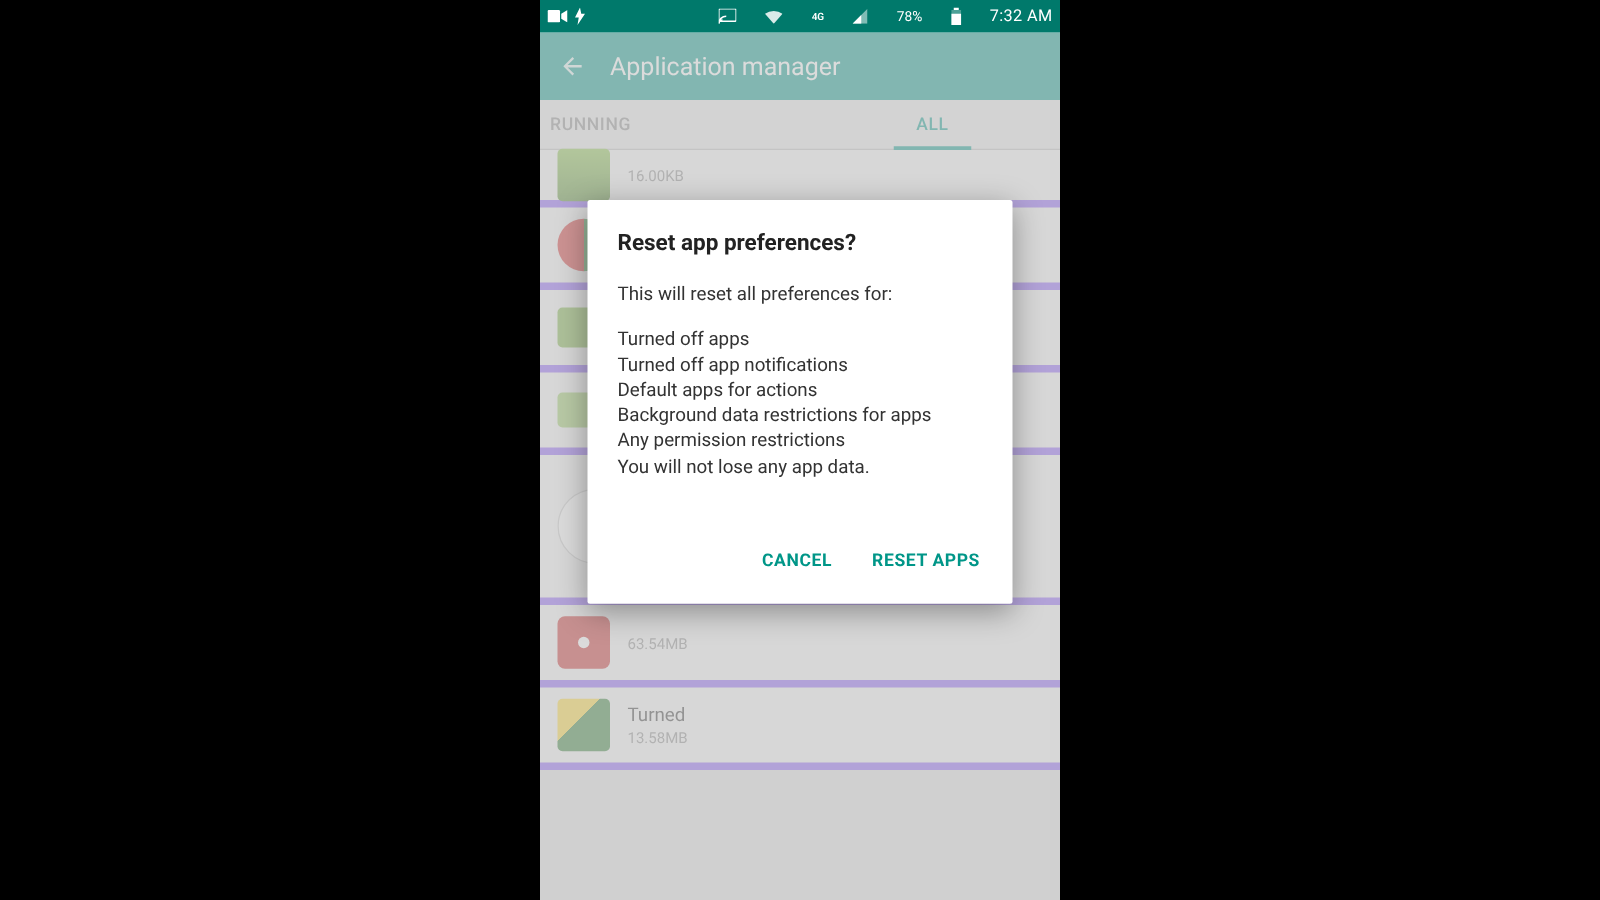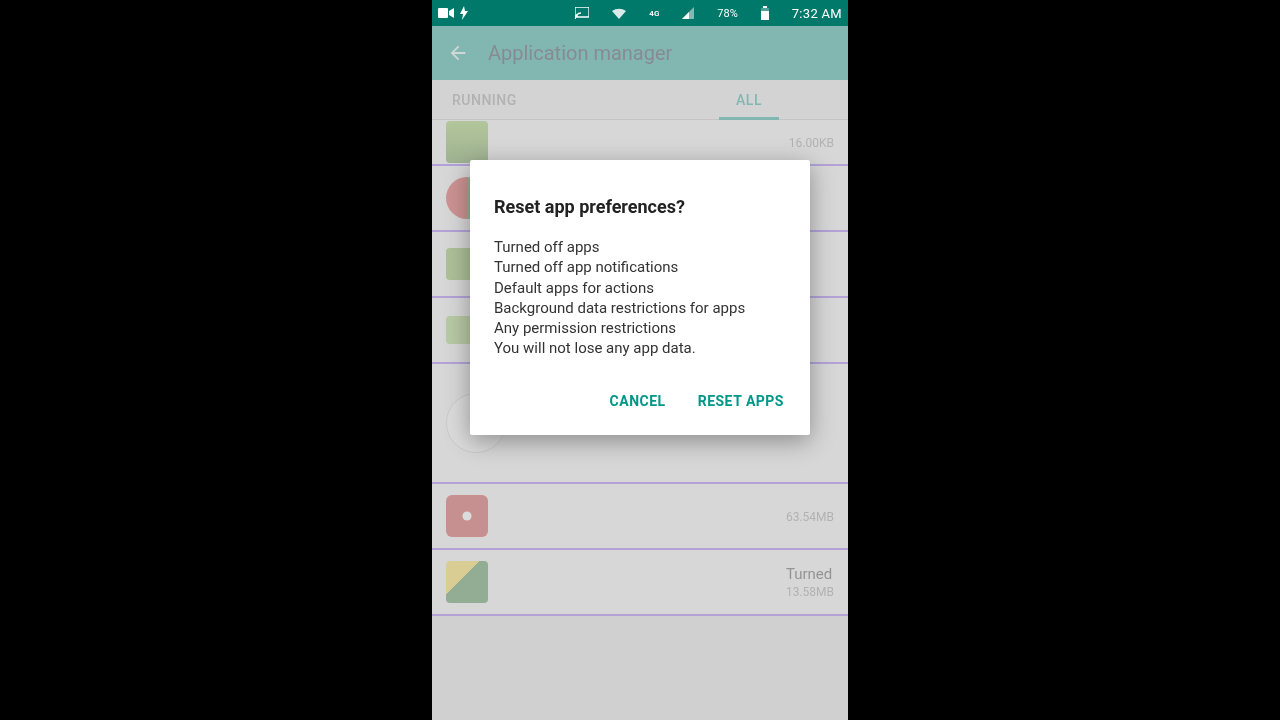--- a/index.html
+++ b/index.html
@@ -27,21 +27,21 @@
   .status-right { margin-left: auto; display: flex; align-items: center; gap: 23px; }
   .status-right .time { font-size: 13px; letter-spacing: .3px; }
   .ico { display:inline-flex; align-items:center; justify-content:center; }
   
   .app-bar {
     height: 54px;
     background: #009688;
     display: flex;
     align-items: center;
     padding: 0 12px;
-    color: #0f172a;
+    color: #ffffff;
   }
   .back-arrow { width: 28px; height: 28px; margin-right: 16px; cursor:pointer; }
   .app-title { font-size: 20px; font-weight: 400; }
   
   .tabs {
     height: 40px;
     display: flex;
     border-bottom: 1px solid #bdbdbd;
     background: #e7e7e7;
   }
@@ -50,40 +50,39 @@
     display: flex;
     align-items: center;
     justify-content: center;
     color: #8a8a8a;
     font-size: 14px;
     font-weight: 500;
     letter-spacing: .5px;
     position: relative;
     cursor:pointer;
   }
-  .tab.running { justify-content:flex-start; padding-left: 20px; text-align: center; }
+  .tab.running { justify-content:flex-start; padding-left: 8px; text-align: center; }
   .tab.active { color: #009688; }
   .tab.active::after {
     content: '';
     position: absolute;
     bottom: -1px;
     left: 35%;
     width: 30%;
     height: 3px;
     background: #009688;
   }
   
   .list { background: #f3f3f3; }
   .row {
     display: flex;
     align-items: center;
     height: 66px;
     padding: 0 14px;
-    border-bottom: 2px solid #8b5cf6;
-    justify-content: space-between;
+    border-bottom: 6px solid #8b5cf6;
   }
   .row.short { height: 46px; }
   .app-icon {
     width: 42px; height: 42px; border-radius: 4px;
     display:flex; align-items:center; justify-content:center;
     margin-right: 14px;
     flex-shrink: 0;
   }
   .app-icon.green  { background: linear-gradient(#8bc34a,#558b2f); }
   .app-icon.redblk { background: #c62828; border-radius: 6px; }
@@ -101,37 +100,38 @@
   }
   
   .dialog {
     position: absolute;
     top: 160px;
     left: 38px;
     width: 340px;
     background: #fff;
     box-shadow: 0 6px 24px rgba(0,0,0,.35);
     border-radius: 2px;
-    padding: 36px 24px 12px 24px;
+    padding: 24px 24px 12px 24px;
   }
   .dialog-title { font-size: 18px; font-weight: 700; color:#222; margin-bottom: 20px; }
   .dialog-body { font-size: 15px; color:#333; line-height: 1.35; }
   .dialog-body p { margin-bottom: 16px; }
   .dialog-body .bullets div { margin-bottom: 0px; }
   .dialog-actions {
     display:flex; justify-content:flex-end; gap: 28px;
     margin-top: 26px; padding-bottom: 6px;
   }
   .dlg-btn {
     color: #009688;
     font-size: 14px;
     font-weight: 700;
     letter-spacing: .5px;
     cursor: pointer;
     padding: 8px 2px;
+    margin-top: 24px;
   }
 </style>
 </head>
 <body>
 
 <div class="phone">
 
   <div class="status-bar">
     <div class="status-left">
       <span class="ico">
@@ -229,20 +229,21 @@
         <span class="app-size">13.58MB</span>
       </div>
     </div>
   </div>
 
   <div class="scrim"></div>
 
   <div class="dialog">
     <div class="dialog-title">Reset app preferences?</div>
     <div class="dialog-body">
+      <p>This will reset all preferences for:</p>
       <div class="bullets">
         <div>Turned off apps</div>
         <div>Turned off app notifications</div>
         <div>Default apps for actions</div>
         <div>Background data restrictions for apps</div>
         <div>Any permission restrictions</div>
       </div>
       <p style="">You will not lose any app data.</p>
     </div>
     <div class="dialog-actions">

